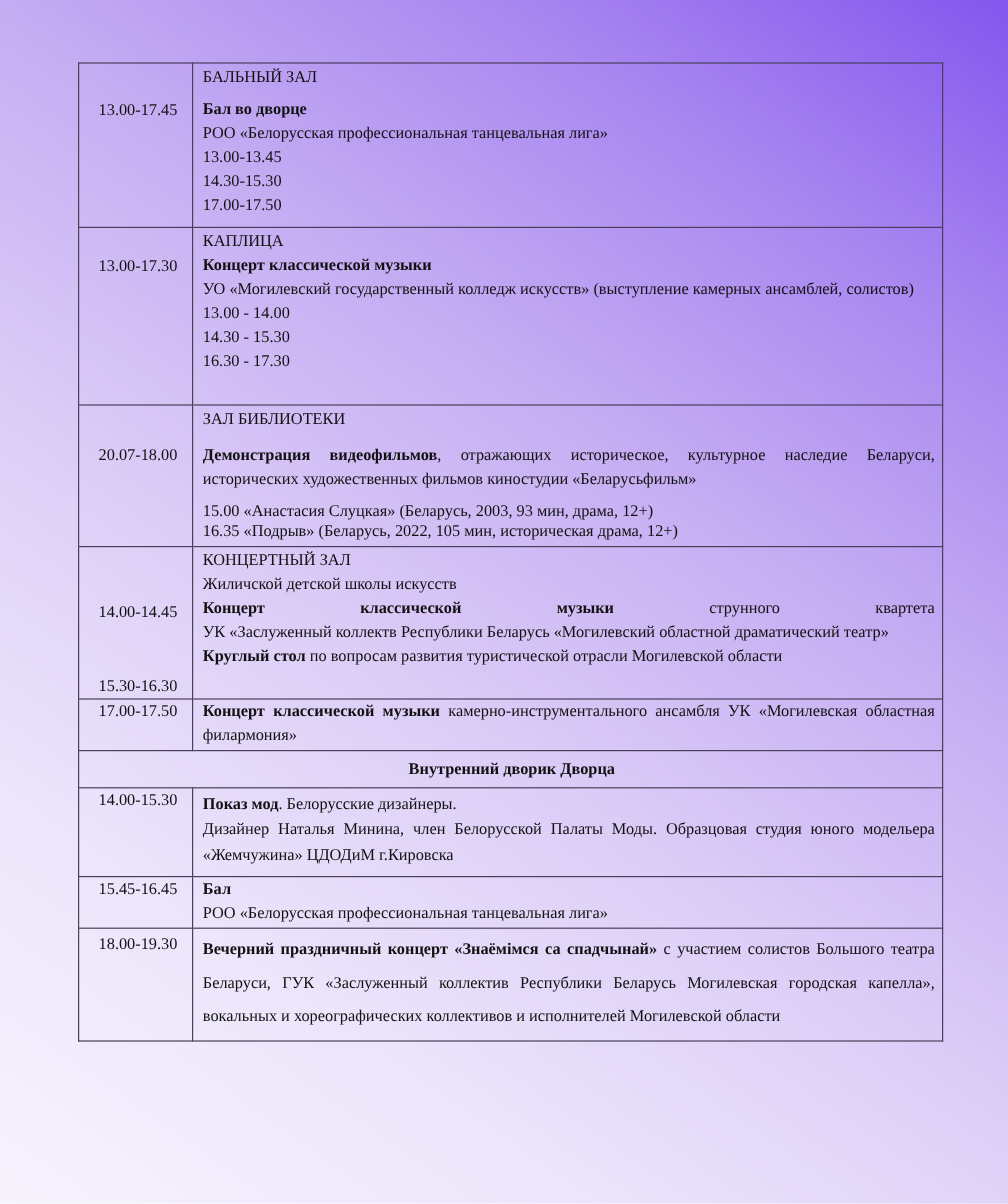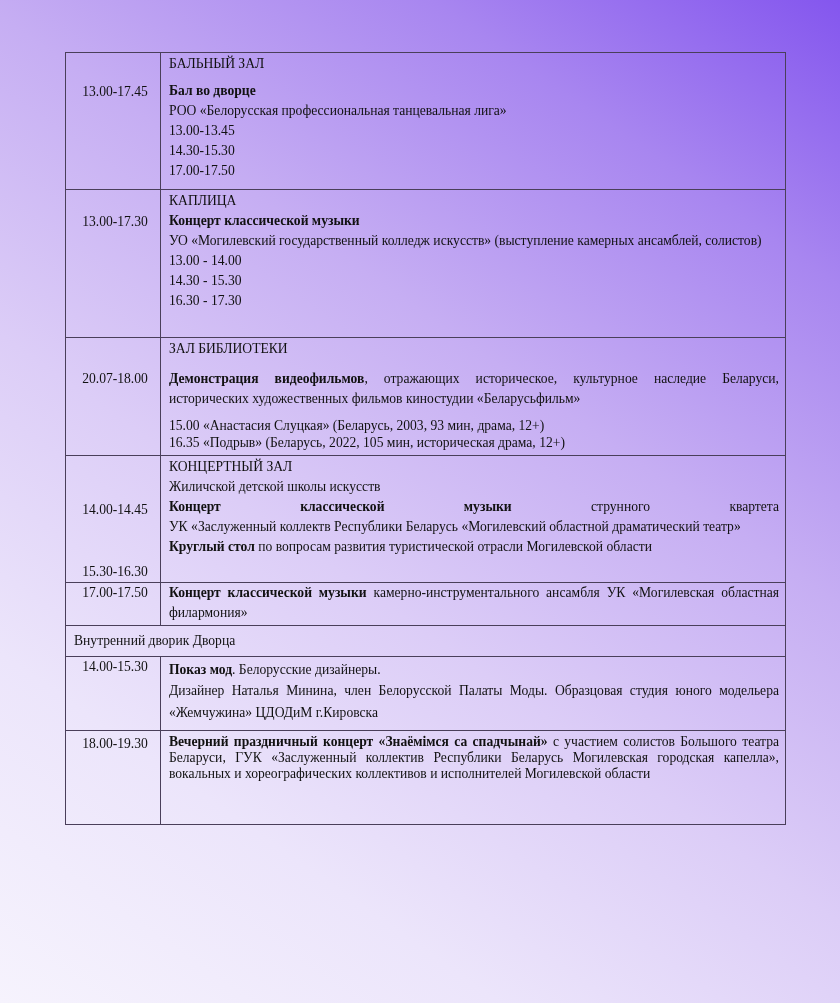--- a/index.html
+++ b/index.html
@@ -13,21 +13,21 @@
     position: absolute; left: 65px; top: 52px; width: 721px;
     border-collapse: collapse;
     font-size: 13.6px; line-height: 20px;
   }
   .sched td {
     border: 1.5px solid #4a3f5a;
     vertical-align: top;
     padding: 0 6px 0 8px;
   }
   .title-cell { height: 62px; text-align: center; vertical-align: middle !important; font-weight: bold; font-size: 20px; }
-  .section-cell { height: 30px; vertical-align: middle !important; font-weight: normal; }
+  .section-cell { height: 30px; text-align: center; vertical-align: middle !important; font-weight: bold; }
   .time { width: 82px; padding-left: 8px !important; padding-right: 4px !important; white-space: nowrap; text-align: center; }
   .desc { text-align: justify; }
   .b { font-weight: bold; }
   .i { }
   .line { display: block; }
   .gap-t { margin-top: 7px; }
   .tight { line-height: 17px; }
   .just-full { text-align: justify; text-align-last: justify; }
 </style>
 </head>
@@ -106,24 +106,33 @@
   <tr style="height:74px">
     <td class="time">
           <span class="line">14.00-15.30</span>
         </td>
     <td class="desc">
       <span class="line" style="margin-top:3px"><span class="b">Показ мод</span><span>. Белорусские дизайнеры.</span></span>
       <span class="line i" style="line-height:22px">Дизайнер Наталья Минина, член Белорусской Палаты Моды. Образцовая студия юного модельера «Жемчужина» ЦДОДиМ г.Кировска</span>
     </td>
   </tr>
 
+  <tr style="height:43px">
+    <td class="time">
+          <span class="line">15.45-16.45</span>
+        </td>
+    <td class="desc">
+      <span class="line b">Бал</span>
+      <span class="line i">РОО «Белорусская профессиональная танцевальная лига»</span>
+    </td>
+  </tr>
 
   <tr style="height:94px">
     <td class="time">
           <span class="line" style="margin-top:3px">18.00-19.30</span>
         </td>
     <td class="desc">
-      <span class="line" style="margin-top:3px; line-height:16px"><span class="b">Вечерний праздничный концерт «Знаёмімся са спадчынай»</span><span> с участием солистов Большого театра Беларуси, ГУК «Заслуженный коллектив Республики Беларусь Могилевская городская капелла», вокальных и хореографических коллективов и исполнителей Могилевской области</span></span>
+      <span class="line" style="margin-top:3px; line-height:28px"><span class="b">Вечерний праздничный концерт «Знаёмімся са спадчынай»</span><span> с участием солистов Большого театра Беларуси, ГУК «Заслуженный коллектив Республики Беларусь Могилевская городская капелла», вокальных и хореографических коллективов и исполнителей Могилевской области</span></span>
     </td>
   </tr>
 
 </tbody>
   </table>
 
 </body></html>

